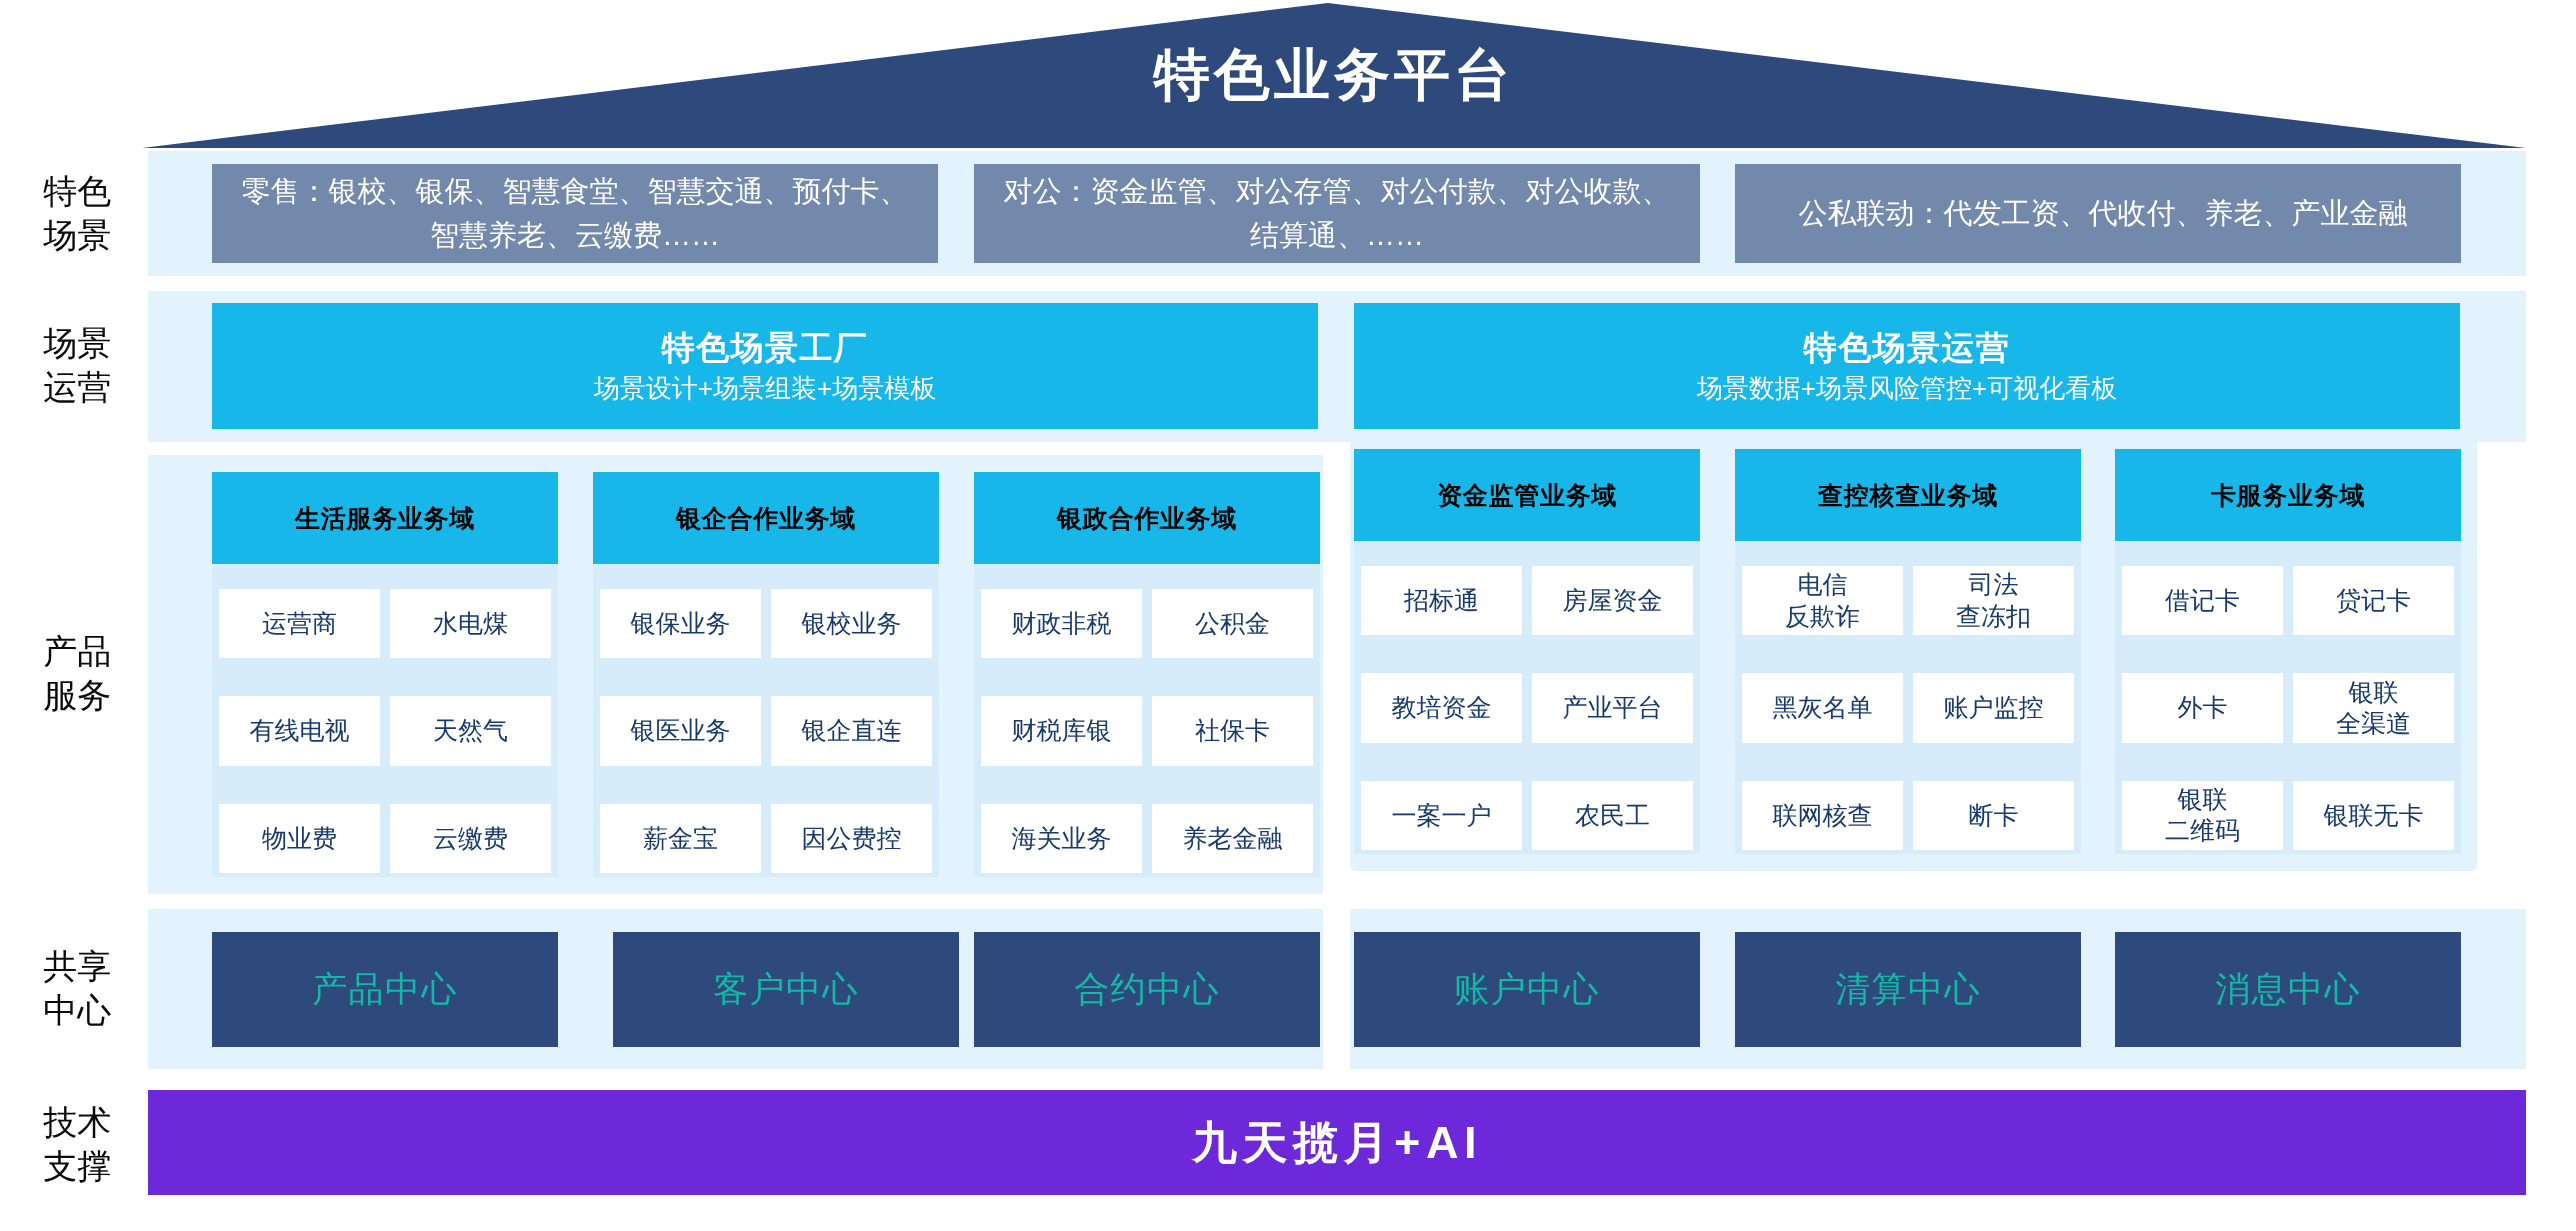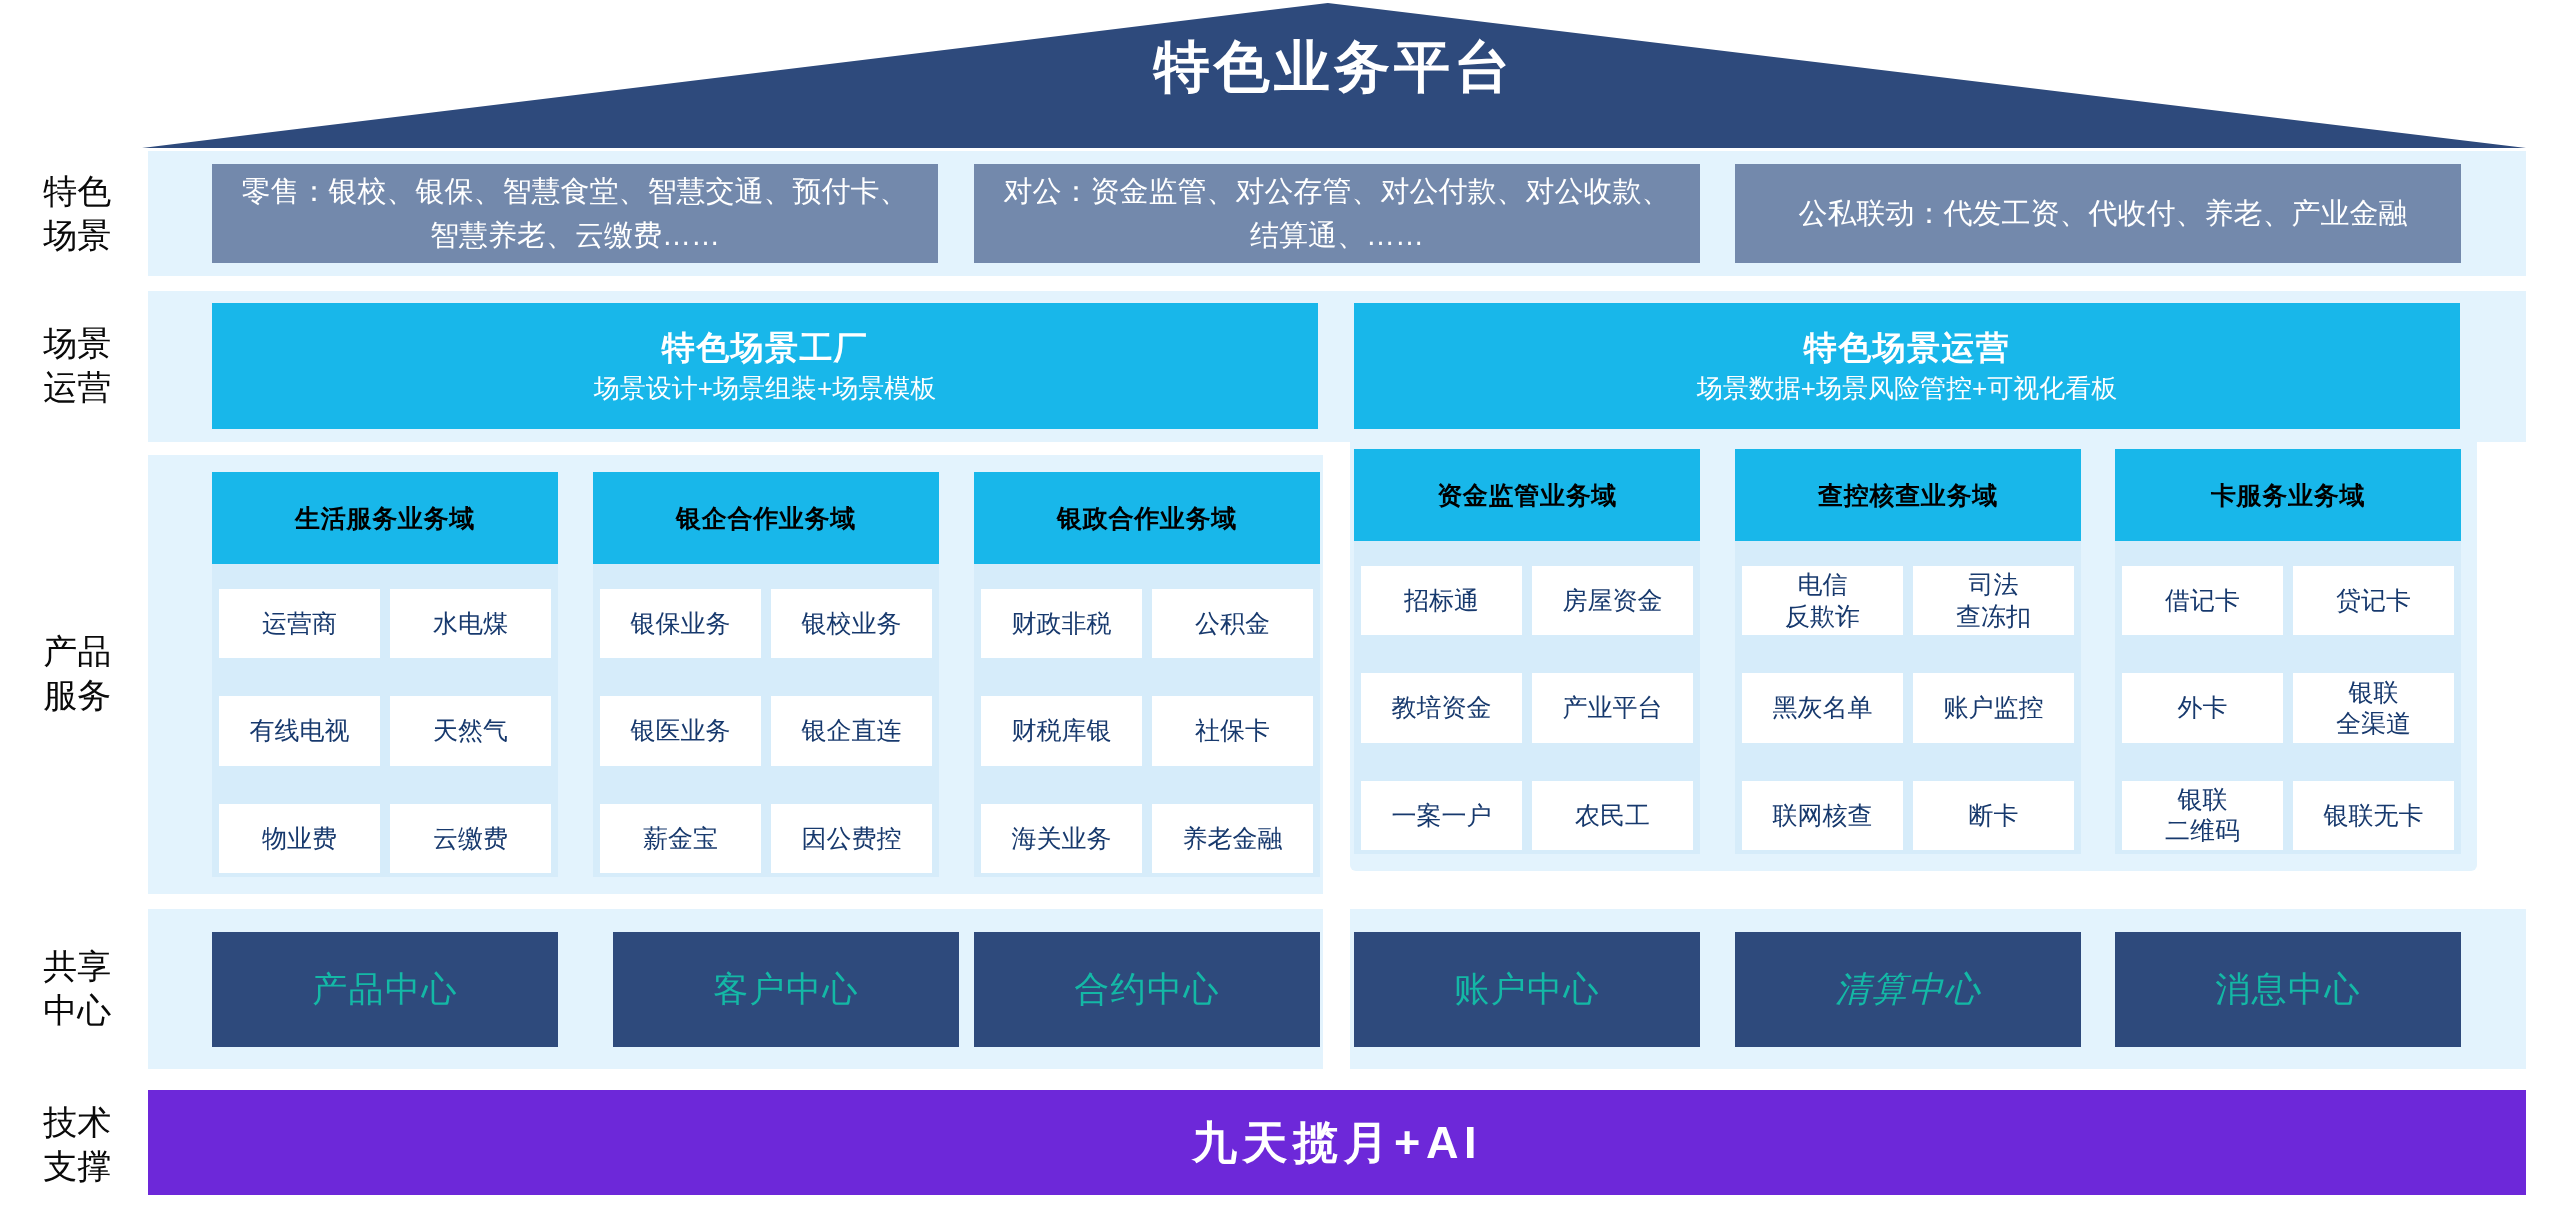--- a/index.html
+++ b/index.html
@@ -9,21 +9,21 @@
     height: 1232px;
     background: #ffffff;
     font-family: "Liberation Sans", "DejaVu Sans", sans-serif;
     overflow: hidden;
   }
 
   
   .roof { position: absolute; left: 142px; top: 2.7px; width: 2384px; height: 145px; }
   .roof svg { display: block; width: 100%; height: 100%; }
   .roof-title {
-    position: absolute; left: 0; width: 100%; top: 36px;
+    position: absolute; left: 0; width: 100%; top: 44px;
     text-align: center; color: #ffffff;
     font-size: 56px; font-weight: bold; letter-spacing: 4.1px; line-height: 1;
   }
 
   
   .side-label {
     position: absolute; left: 6.8px; width: 141px;
     text-align: center; color: #0a0a0a;
     font-size: 34px; line-height: 1.28; white-space: pre-line; font-weight: 500;
   }
@@ -98,21 +98,21 @@
   
   .center-box {
     position: absolute; top: 22.6px; width: 346px; height: 115px;
     background: #2E4A7C; color: #14b8a6; font-size: 35px;
     display: flex; align-items: center; justify-content: center; letter-spacing: 1.4px;
   }
   .center-1 { left: 64px; }
   .center-2 { left: 465px; text-align: right; }
   .center-3 { left: 826px; }
   .center-4 { left: 4.1px; }
-  .center-5 { left: 385px; font-style: italic; }
+  .center-5 { left: 385px; }
   .center-6 { left: 765px; font-family: Liberation Mono, monospace; }
 
   
   .tech-bar {
     position: absolute; left: 148px; top: 1090px; width: 2378px; height: 105px;
     background: #6d28d9; color: #ffffff;
     font-size: 45px; font-weight: bold; letter-spacing: 5.5px;
     display: flex; align-items: center; justify-content: center;
   }
 </style>

